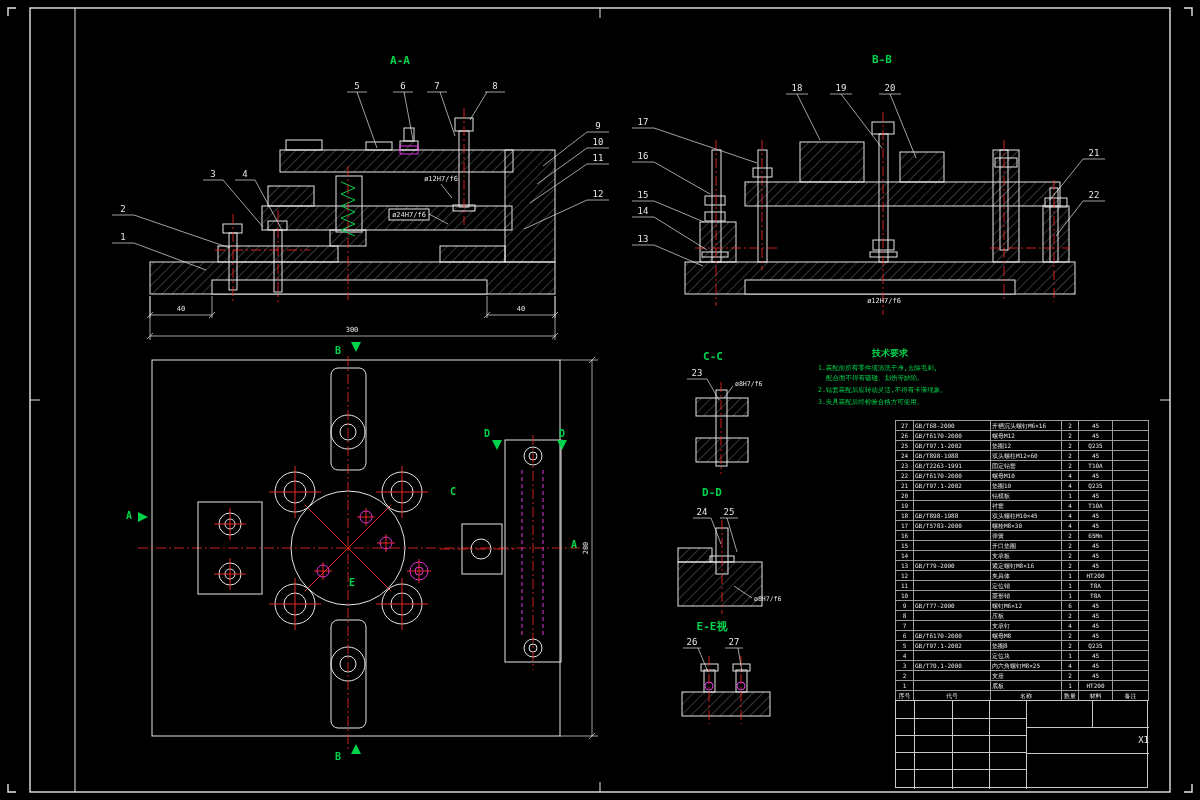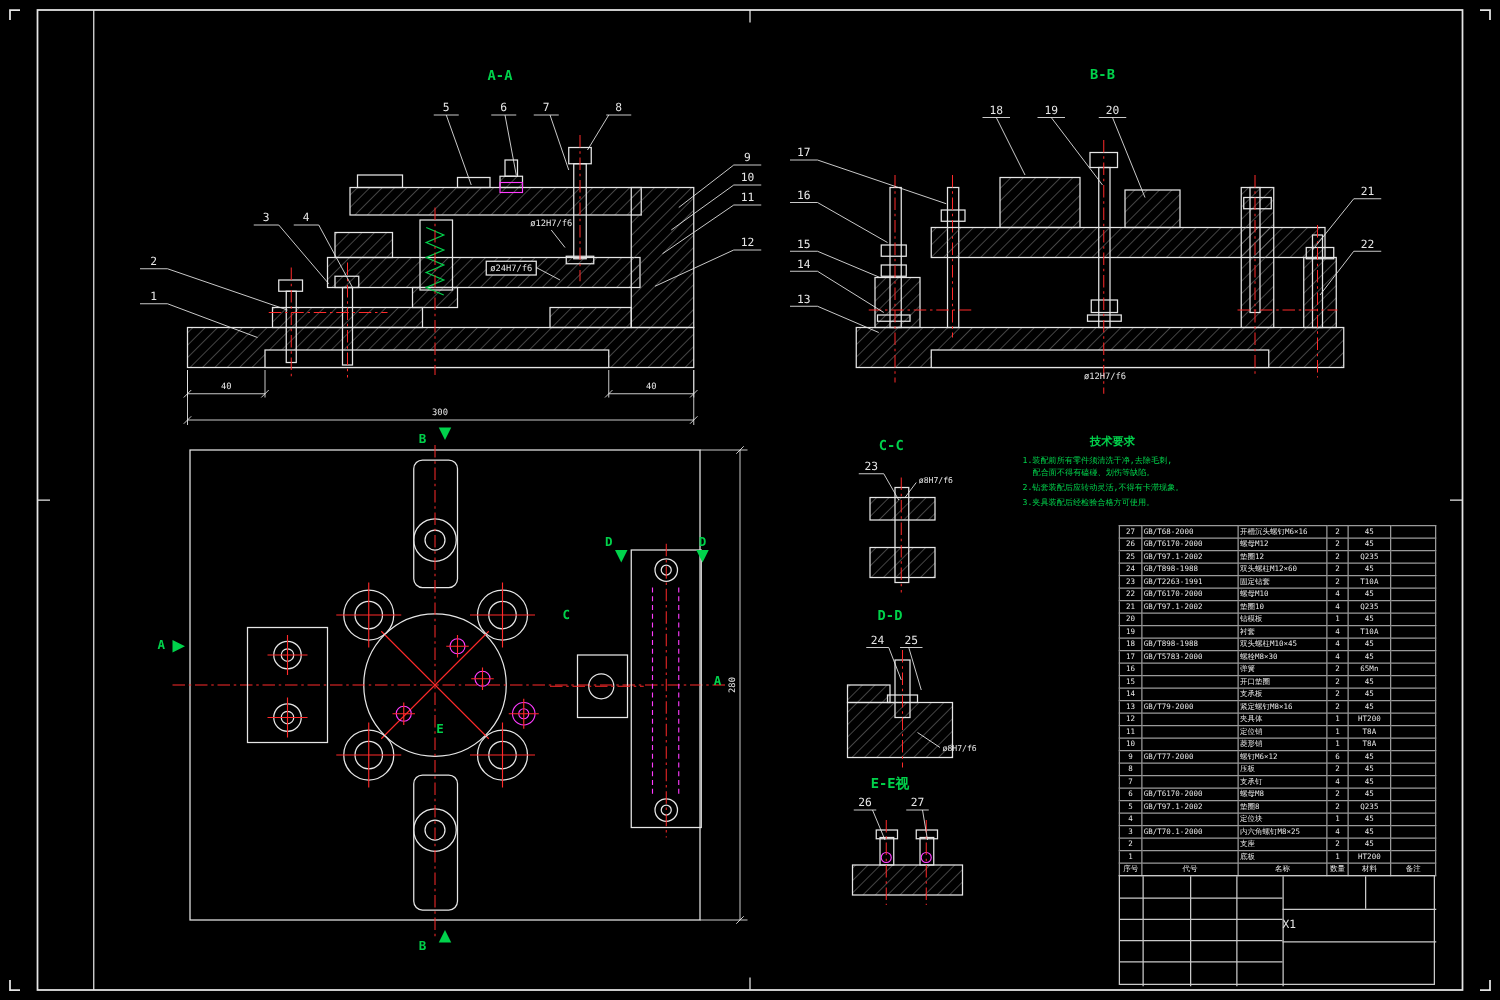--- a/index.html
+++ b/index.html
@@ -28,21 +28,21 @@
   .bom table { width:100%; height:100%; border-collapse:collapse; table-layout:fixed; }
   .bom td { border:1px solid #9a9a9a; font:6px/8px "DejaVu Sans Mono", monospace;
             color:#e6e6e6; padding:0 1px; white-space:nowrap; overflow:hidden;
             text-align:center; height:9px; }
   .bom td.l { text-align:left; }
   .tblock { position:absolute; left:895px; top:700px; width:253px; height:88px;
             border:1px solid #c9c9c9; box-sizing:border-box; }
   .tb-v { position:absolute; top:0; width:1px; background:#c9c9c9; }
   .tb-h { position:absolute; left:0; height:1px; background:#c9c9c9; }
   .tb-code { position:absolute; left:130px; top:26px; width:123px; height:26px;
-             line-height:26px; text-align:left; color:#e6e6e6; font-size:9px; }
+             line-height:26px; text-align:right; color:#e6e6e6; font-size:9px; }
 </style>
 </head>
 <body>
 
 <div id="sheet">
 
 <svg width="1200" height="800" viewBox="0 0 1200 800">
   <defs>
     <pattern id="hp" patternUnits="userSpaceOnUse" width="7" height="7" patternTransform="rotate(45)">
       <line x1="0" y1="0" x2="0" y2="7" stroke="#9a9a9a" stroke-width="0.7"></line>

